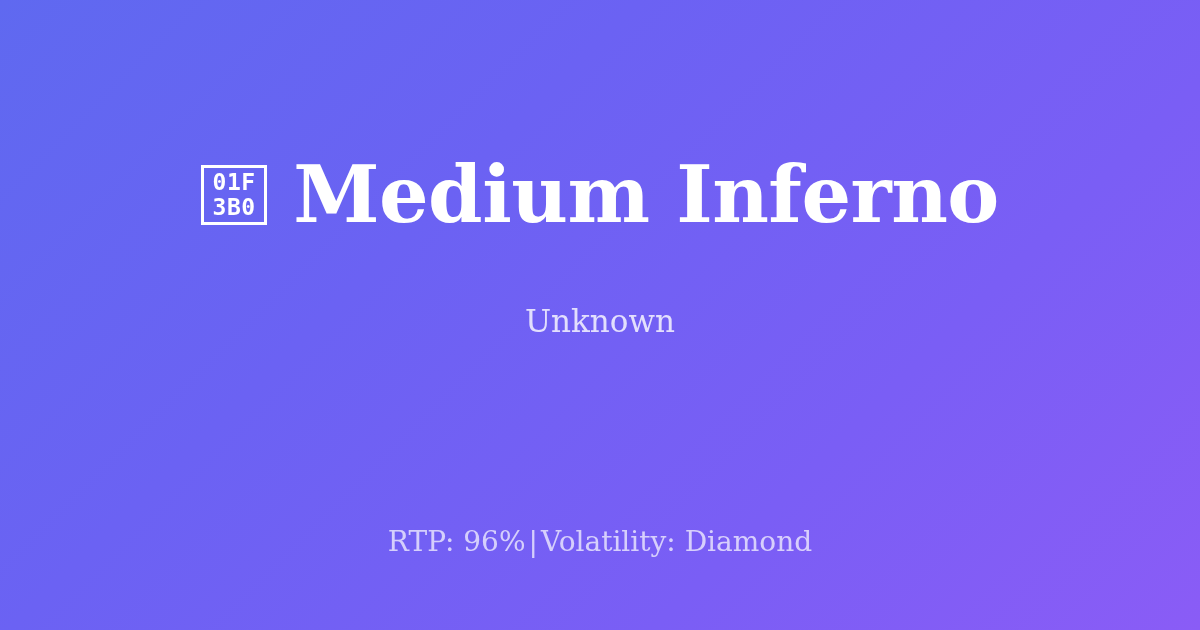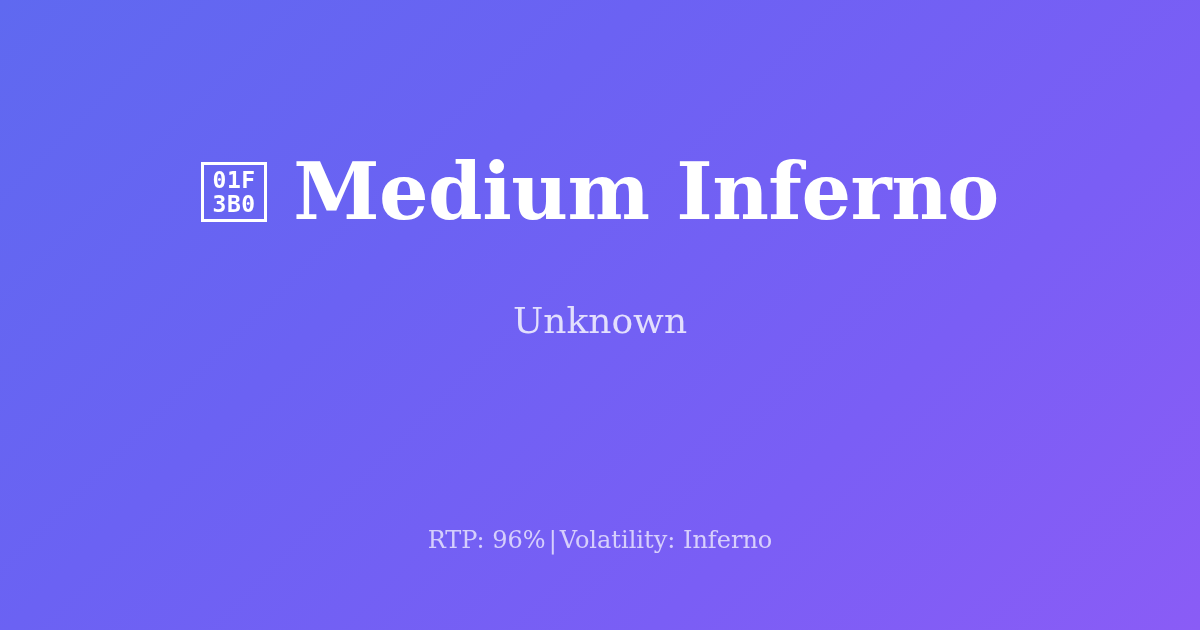--- a/index.html
+++ b/index.html
@@ -83,42 +83,42 @@
     line-height: 1;
     color: #ffffff;
     white-space: nowrap;
     letter-spacing: -0.5px;
     margin: 0;
   }
 
   .og-subtitle {
     font-family: "DejaVu Serif", "Liberation Serif", serif;
     font-weight: 400;
-    font-size: 36px;
+    font-size: 31px;
     line-height: 1;
     color: rgba(255, 255, 255, 0.80);
     margin: 0;
     margin-top: 72px;
     white-space: nowrap;
   }
 
   
   .og-footer {
     position: absolute;
     left: 0;
     top: 528px;
     width: 1200px;
     text-align: center;
   }
 
   .og-meta {
     display: inline-block;
     font-family: "DejaVu Serif", "Liberation Serif", serif;
     font-weight: 400;
-    font-size: 24px;
+    font-size: 28px;
     line-height: 1;
     color: rgba(255, 255, 255, 0.70);
     white-space: pre;
   }
 
   .meta-sep {
     padding: 0 3px;
   }
 </style>
 </head>
@@ -135,16 +135,16 @@
         <span class="tofu-line">3B0</span>
       </div>
 
       <h1 class="og-title">Medium Inferno</h1>
     </div>
 
     <div class="og-subtitle">Unknown</div>
   </div>
 
   <div class="og-footer">
-    <span class="og-meta">RTP: 96%</span><span class="og-meta meta-sep">|</span><span class="og-meta">Volatility: Inferno</span>
+    <span class="og-meta">RTP: 96%</span><span class="og-meta meta-sep">|</span><span class="og-meta">Volatility: Diamond</span>
   </div>
 
 </div>
 
 </body></html>

